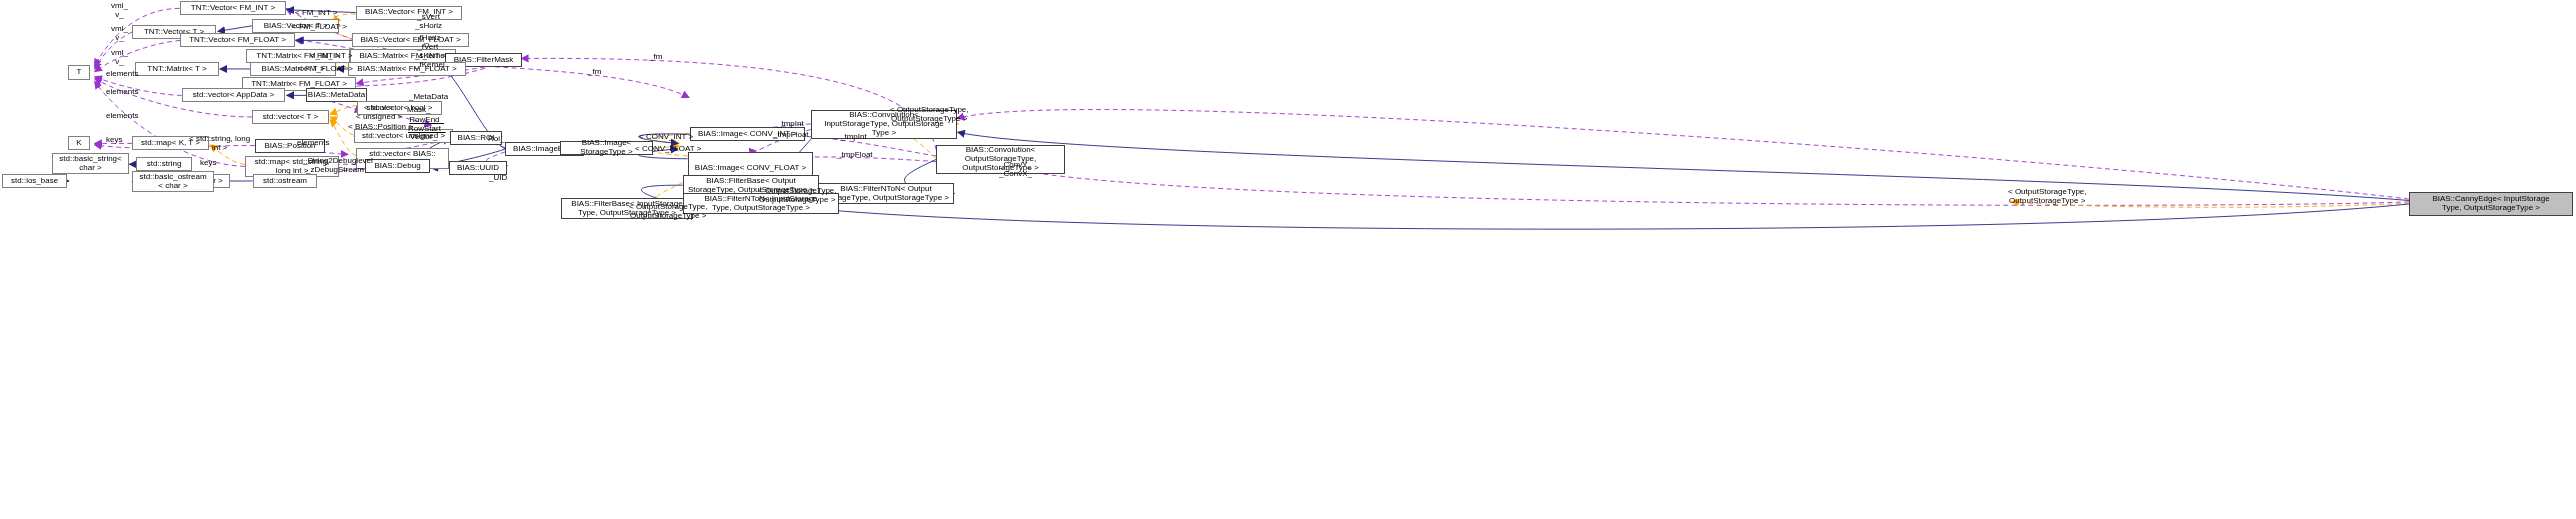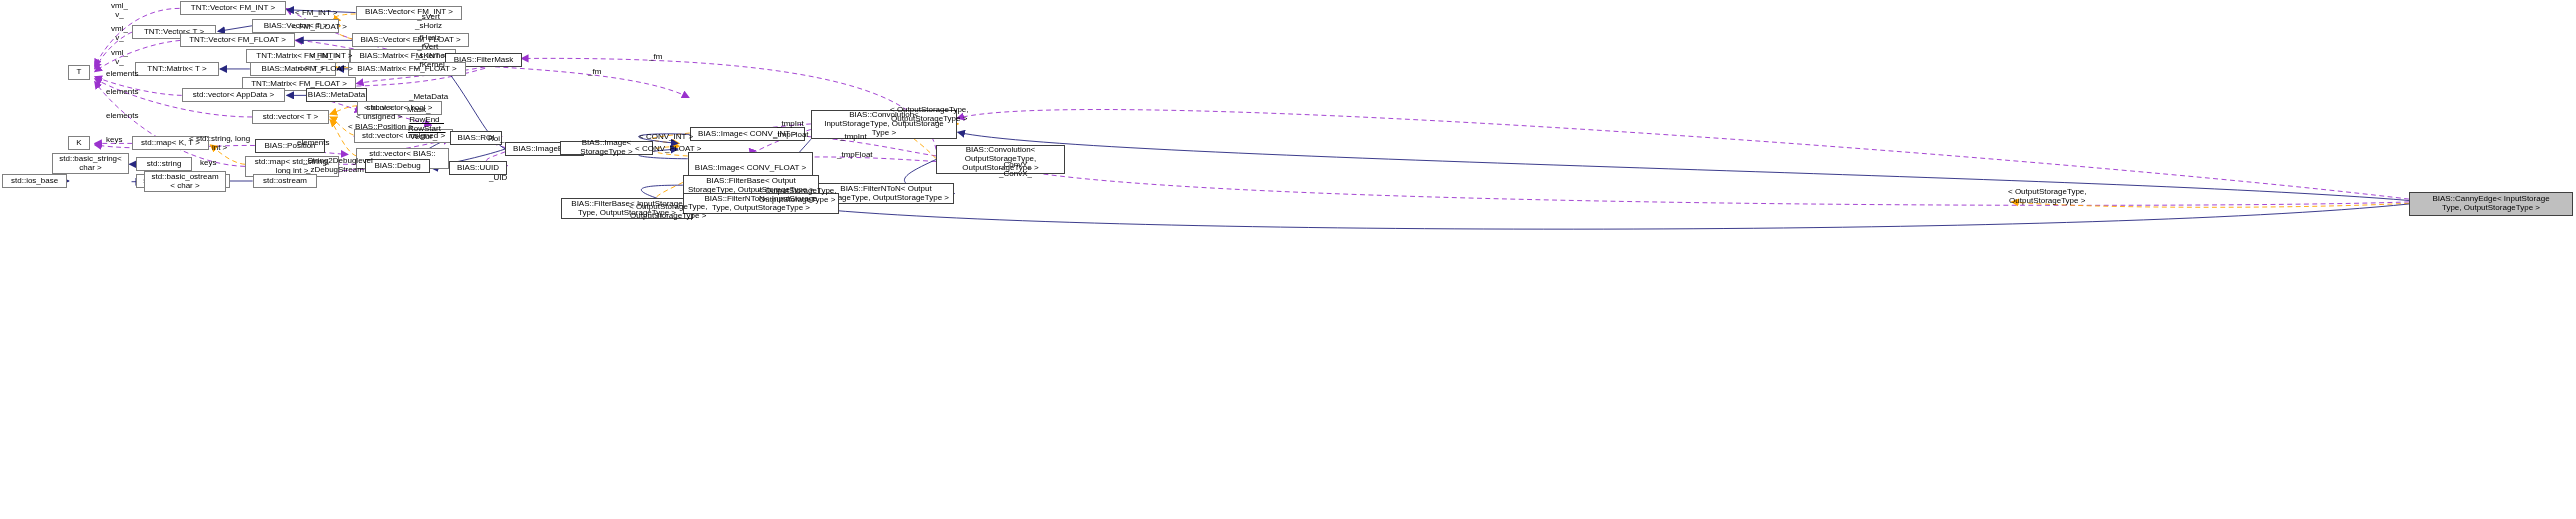--- a/index.html
+++ b/index.html
@@ -144,21 +144,21 @@
   <div class="node" style="left:132px;top:136px;width:77px;height:14px;">std::map&lt; K, T &gt;</div>
   <div class="node" style="left:52px;top:153px;width:77px;height:21px;">std::basic_string&lt;
 char &gt;</div>
   <div class="node" style="left:136px;top:157px;width:56px;height:14px;">std::string</div>
   <div class="node" style="left:245px;top:156px;width:94px;height:21px;">std::map&lt; std::string,
 long int &gt;</div>
   <div class="node bold" style="left:365px;top:159px;width:65px;height:14px;">BIAS::Debug</div>
   <div class="node bold" style="left:449px;top:161px;width:58px;height:14px;">BIAS::UUID</div>
   <div class="node" style="left:2.1px;top:174px;width:65px;height:14px;">std::ios_base</div>
   <div class="node" style="left:136px;top:174px;width:94px;height:14px;">std::basic_ios&lt; Char &gt;</div>
-  <div class="node" style="left:132px;top:171px;width:82px;height:21px;margin-left:12px;">std::basic_ostream
+  <div class="node" style="left:132px;top:171px;width:82px;height:21px;">std::basic_ostream
 &lt; char &gt;</div>
   <div class="node" style="left:253px;top:174px;width:64px;height:14px;">std::ostream</div>
   <div class="node bold" style="left:560px;top:141px;width:93px;height:14px;">BIAS::Image&lt; StorageType &gt;</div>
   <div class="node bold" style="left:690px;top:127px;width:115px;height:14px;">BIAS::Image&lt; CONV_INT &gt;</div>
   <div class="node bold" style="left:688px;top:152px;width:125px;height:32px;">BIAS::Image&lt; CONV_FLOAT &gt;</div>
   <div class="node bold" style="left:811px;top:110px;width:146px;height:29px;">BIAS::Convolution&lt;
 InputStorageType, OutputStorage
 Type &gt;</div>
   <div class="node bold" style="left:936px;top:145px;width:129px;height:29px;">BIAS::Convolution&lt;
 OutputStorageType,

